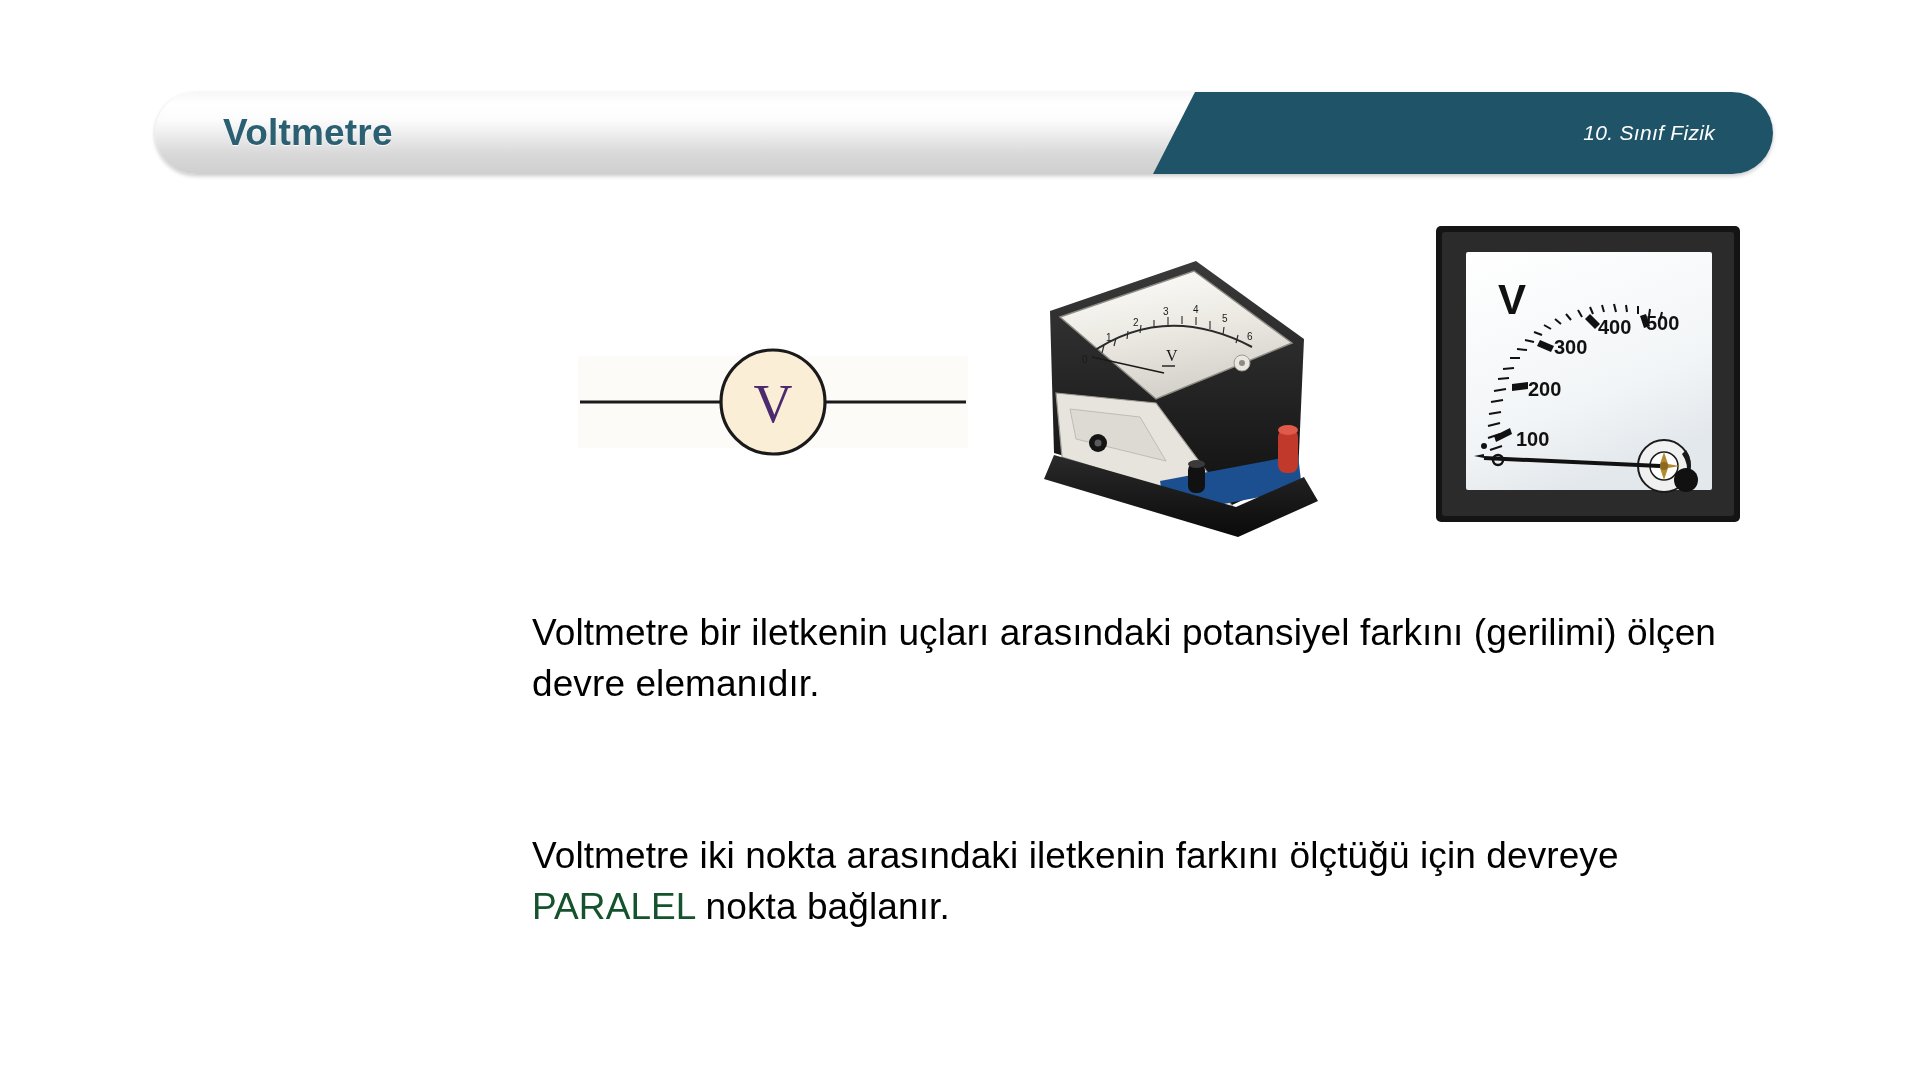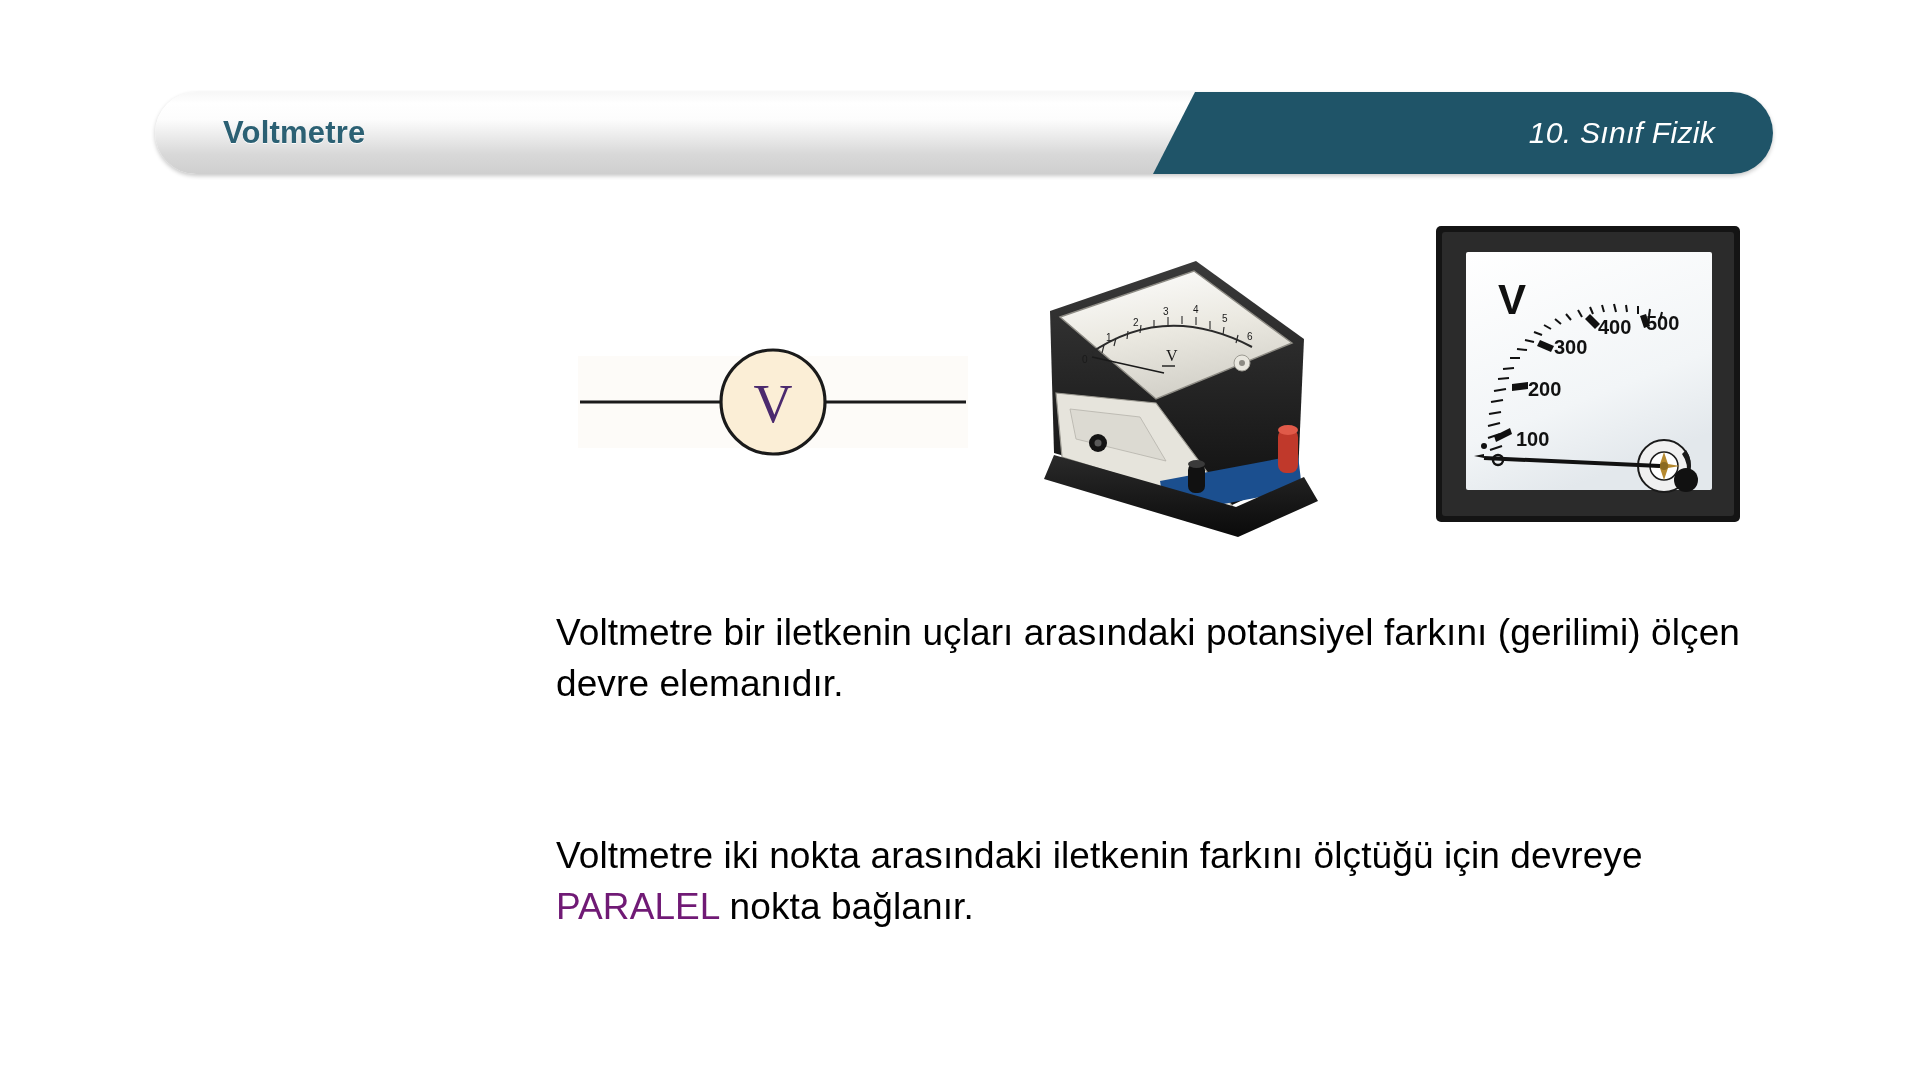--- a/index.html
+++ b/index.html
@@ -47,36 +47,36 @@
     background: #1f5468;
     clip-path: polygon(42px 0, 100% 0, 100% 100%, 0 100%);
     display: flex;
     align-items: center;
     justify-content: flex-end;
     padding-right: 58px;
   }
 
   .banner-right-label {
     color: #ffffff;
-    font-size: 30px;
+    font-size: 21px;
     font-style: italic;
     font-weight: 400;
     letter-spacing: 0.3px;
     white-space: nowrap;
   }
 
   .banner-title {
     position: absolute;
     left: 68px;
     top: 0;
     height: 100%;
     display: flex;
     align-items: center;
     color: #2b6073;
-    font-size: 31px;
+    font-size: 37px;
     font-weight: bold;
     letter-spacing: 0.2px;
     text-shadow: 0 1px 0 rgba(255,255,255,0.85);
     white-space: nowrap;
   }
 
   
   .circuit-symbol {
     position: absolute;
     left: 578px;
@@ -99,35 +99,35 @@
     position: absolute;
     left: 1432px;
     top: 222px;
     width: 312px;
     height: 305px;
   }
 
   
   .body-text {
     position: absolute;
-    left: 556px;
+    left: 532px;
     top: 608px;
     width: 1220px;
   }
 
   .para {
     color: #000000;
     font-size: 37px;
     line-height: 1.37;
     letter-spacing: 0.1px;
   }
 
   .para.second { margin-top: 122px; }
 
-  .highlight { color: #701a75; }
+  .highlight { color: #14532d; }
 </style>
 </head>
 <body>
 
 <div class="slide">
 
   <div class="banner">
 
     <div class="banner-right">
       <span class="banner-right-label">10. Sınıf Fizik</span>

